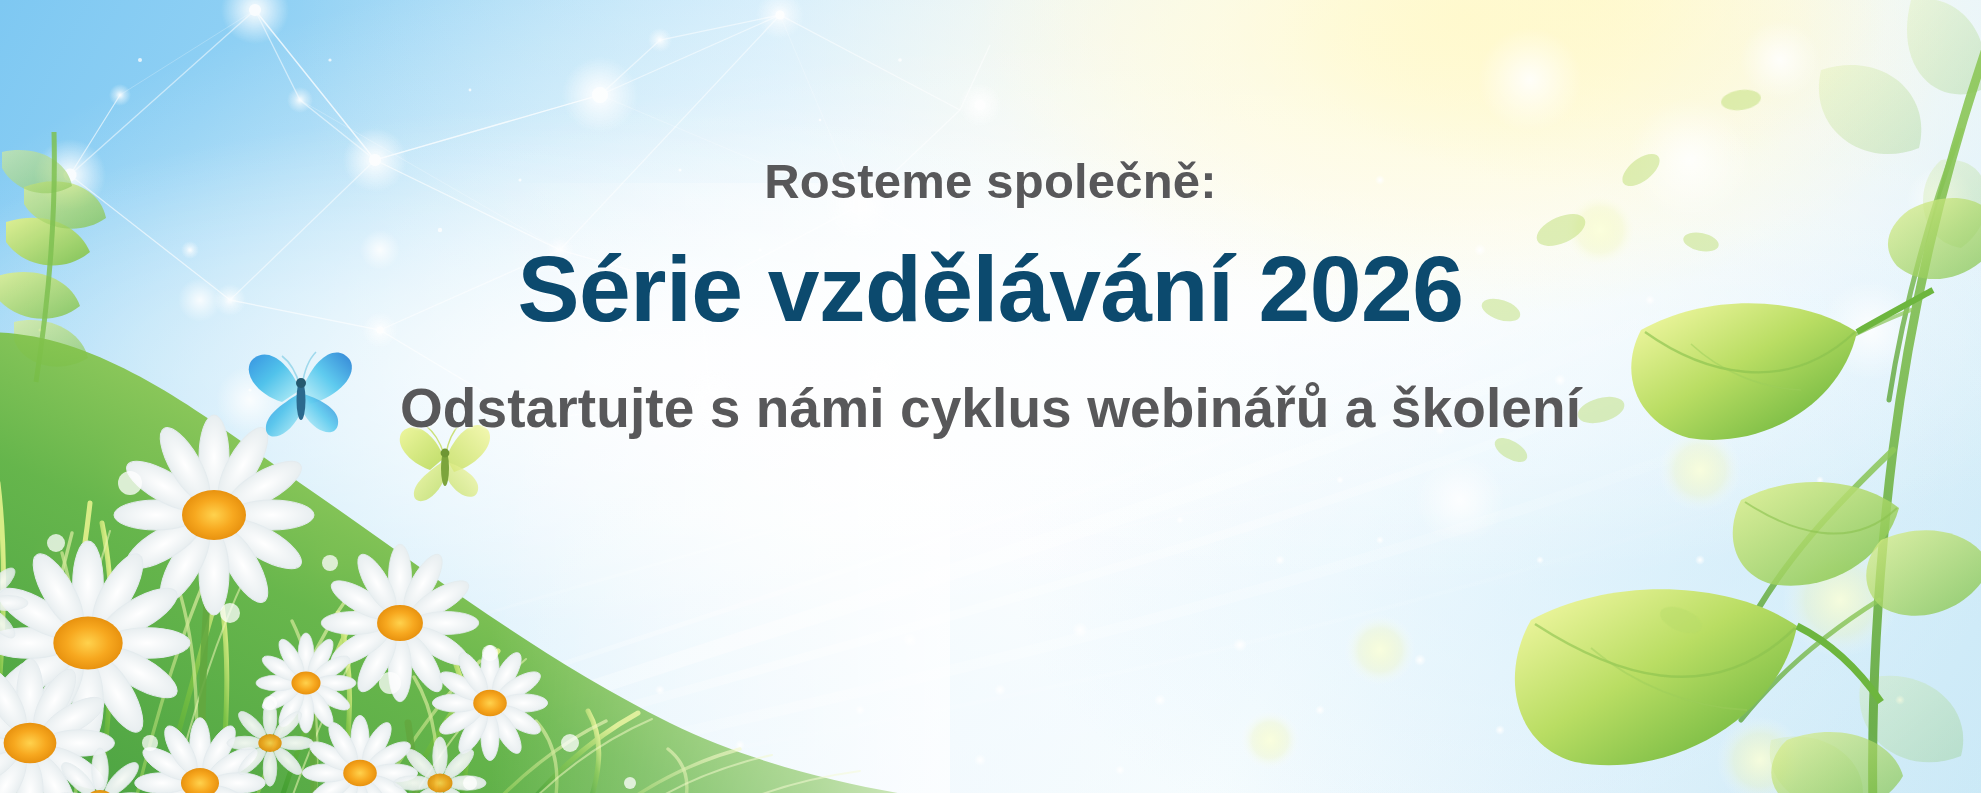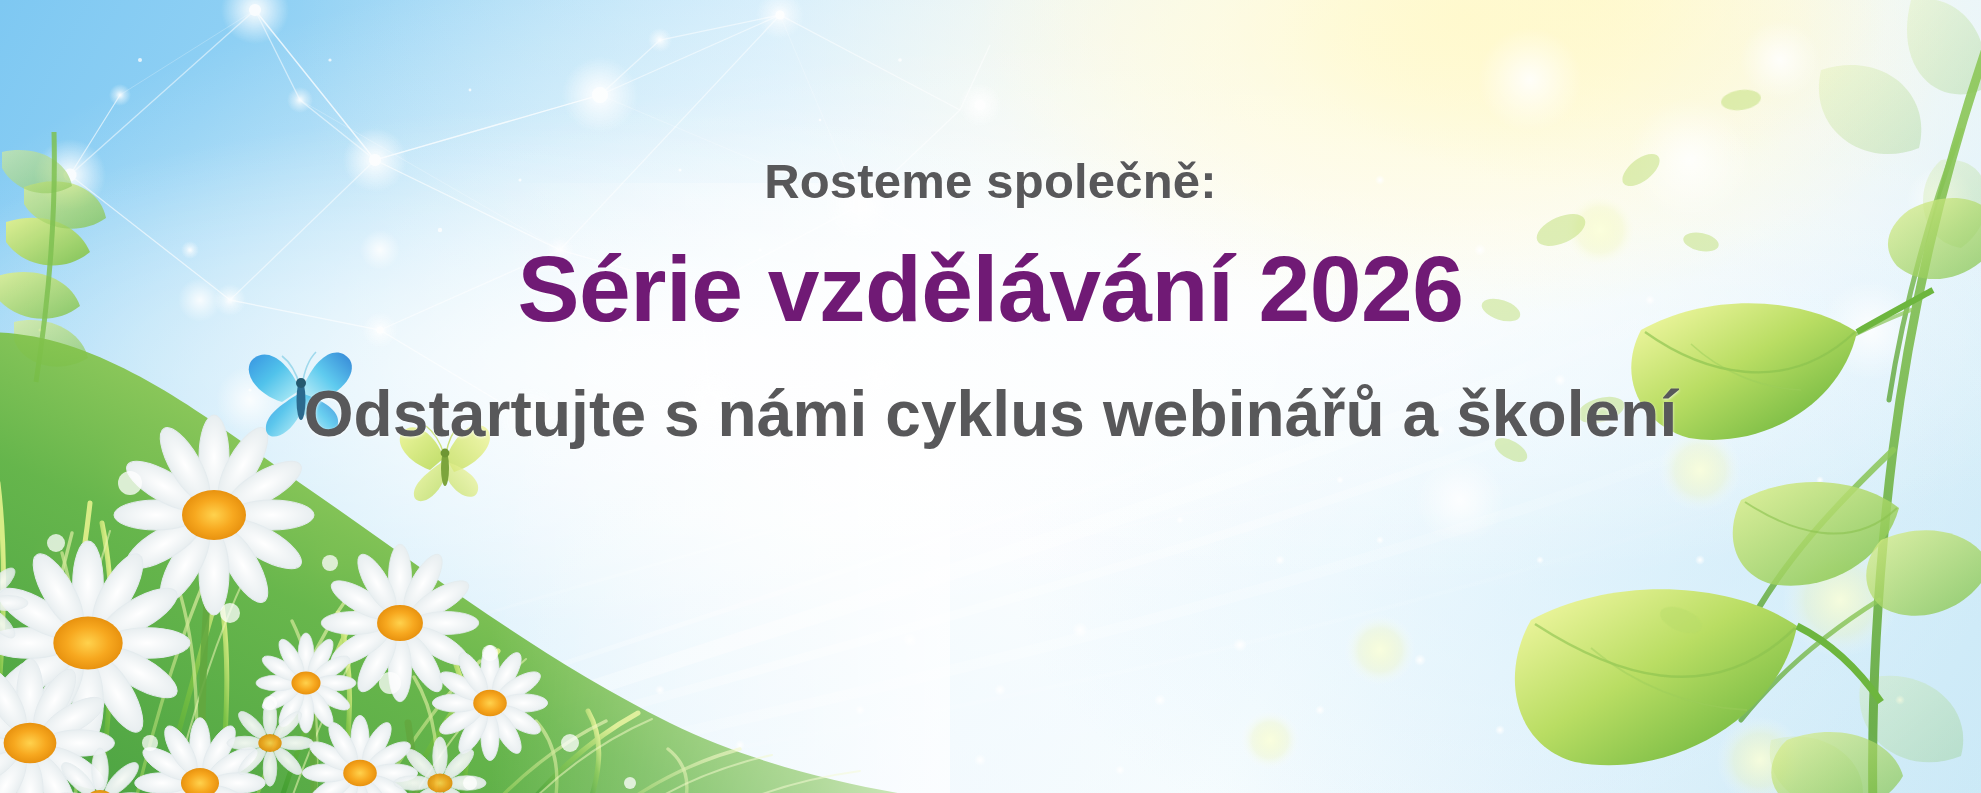--- a/index.html
+++ b/index.html
@@ -75,28 +75,28 @@
     font-weight: bold;
     color: #58585a;
     letter-spacing: 0.2px;
     line-height: 1.1;
     text-shadow: 0 1px 3px rgba(255,255,255,0.85);
   }
   .headline {
     margin-top: 32px;
     font-size: 93px;
     font-weight: bold;
-    color: #701a75;
+    color: #0c4a6e;
     line-height: 1.05;
     letter-spacing: -0.5px;
     text-shadow: 0 2px 5px rgba(255,255,255,0.7);
   }
   .subhead {
     margin-top: 36px;
-    font-size: 64px;
+    font-size: 55px;
     font-weight: bold;
     color: #58585a;
     line-height: 1.22;
     letter-spacing: 0.1px;
     text-shadow: 0 1px 3px rgba(255,255,255,0.8);
   }
   .subhead .l2 { display: block; }
 </style>
 </head>
 <body>

